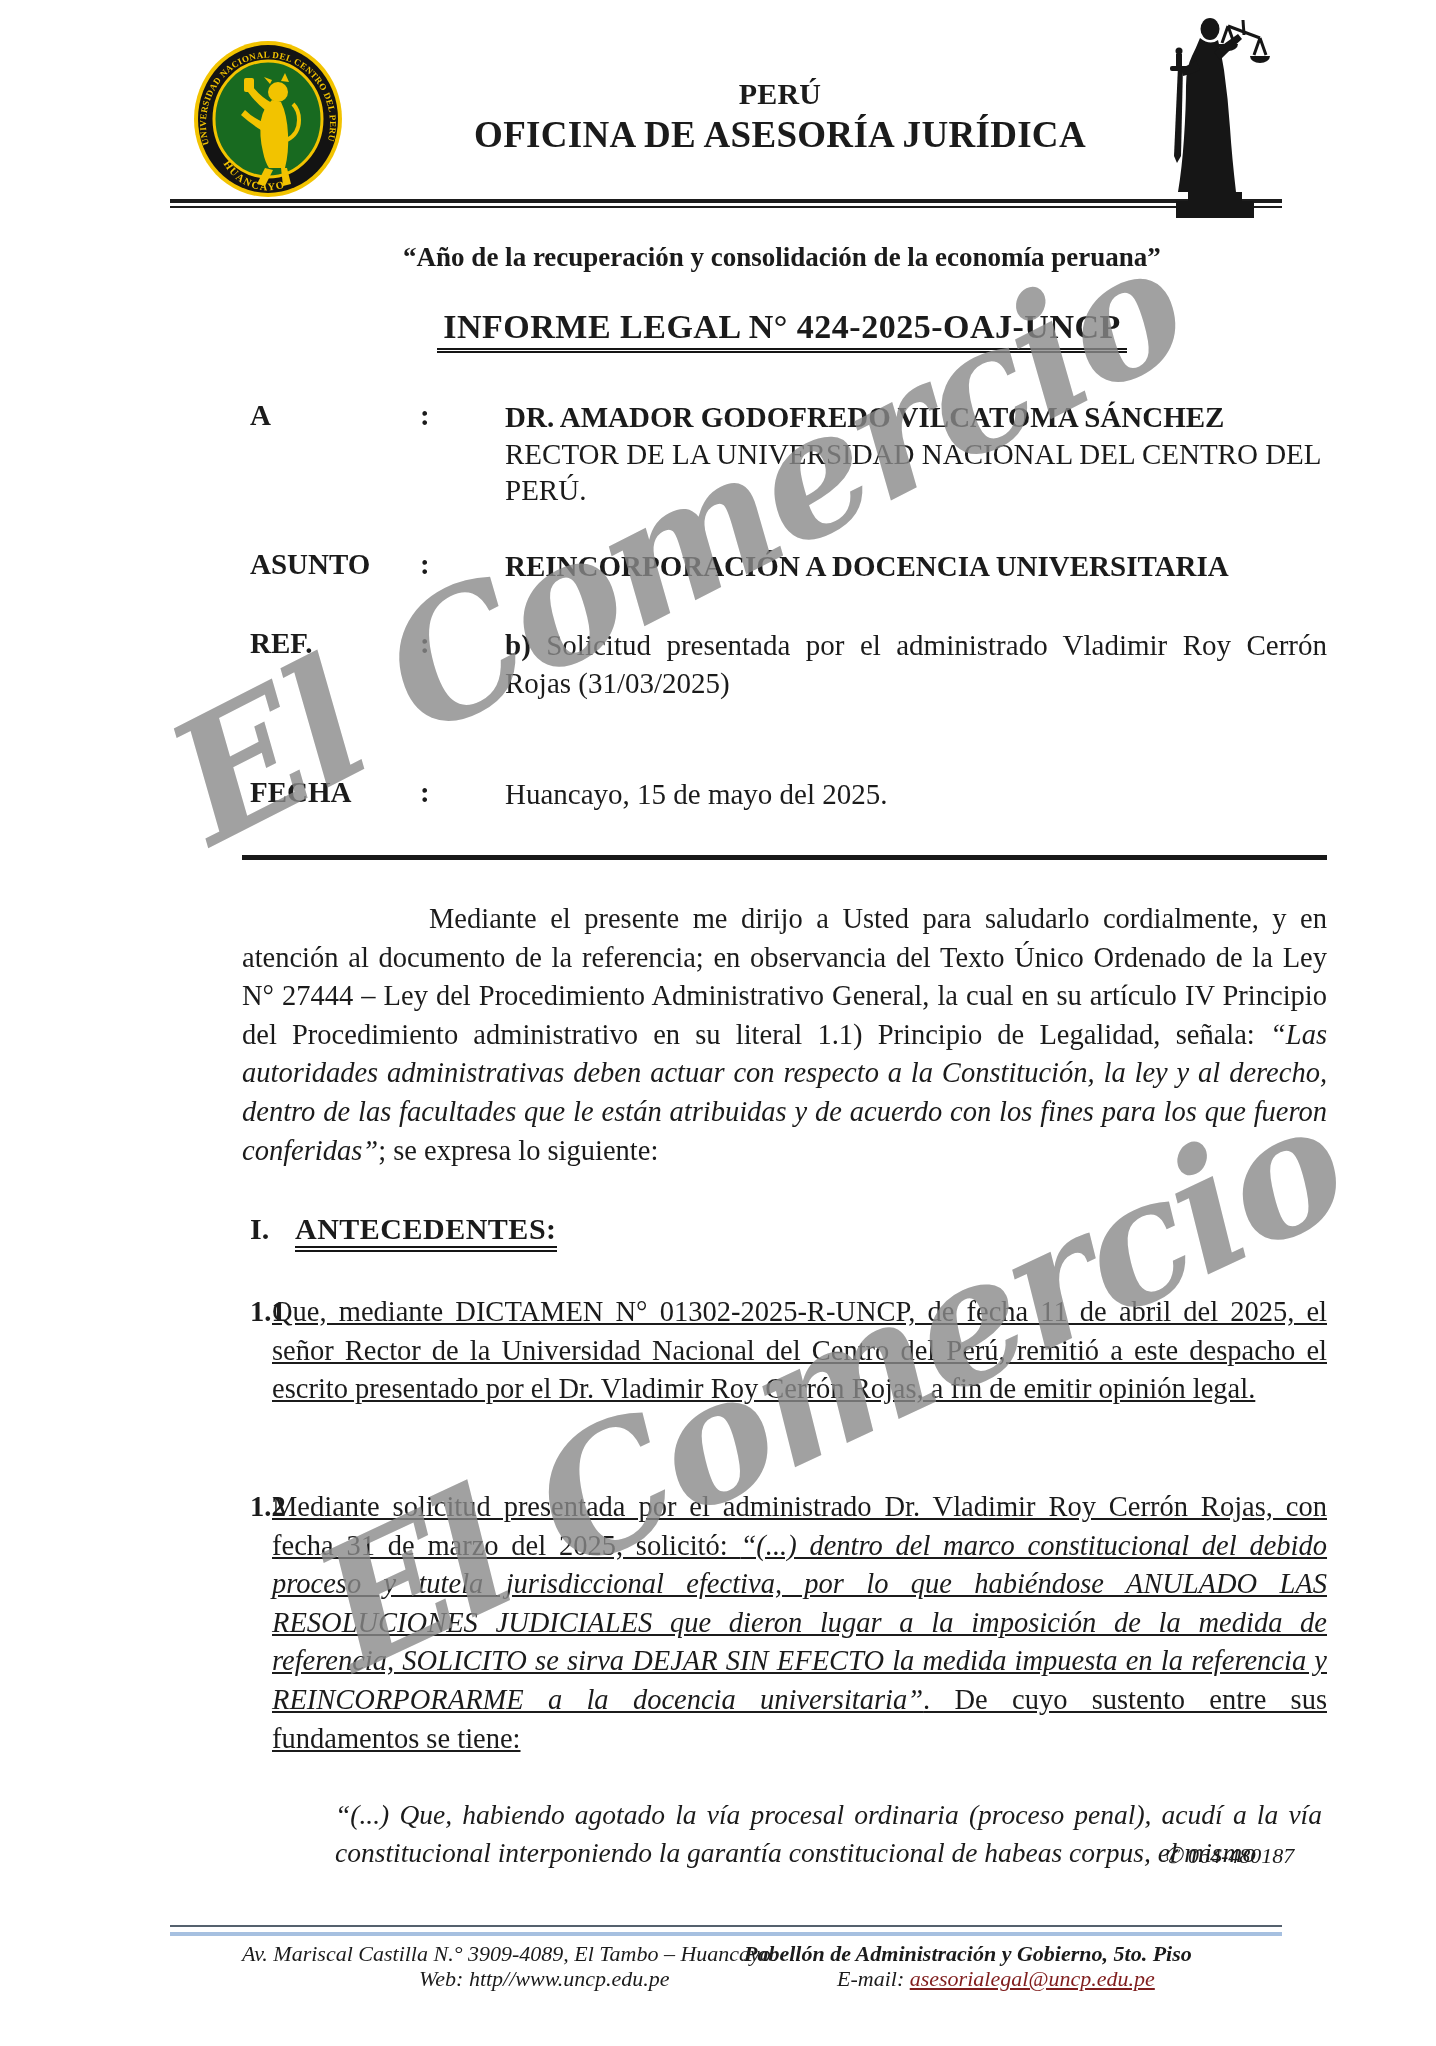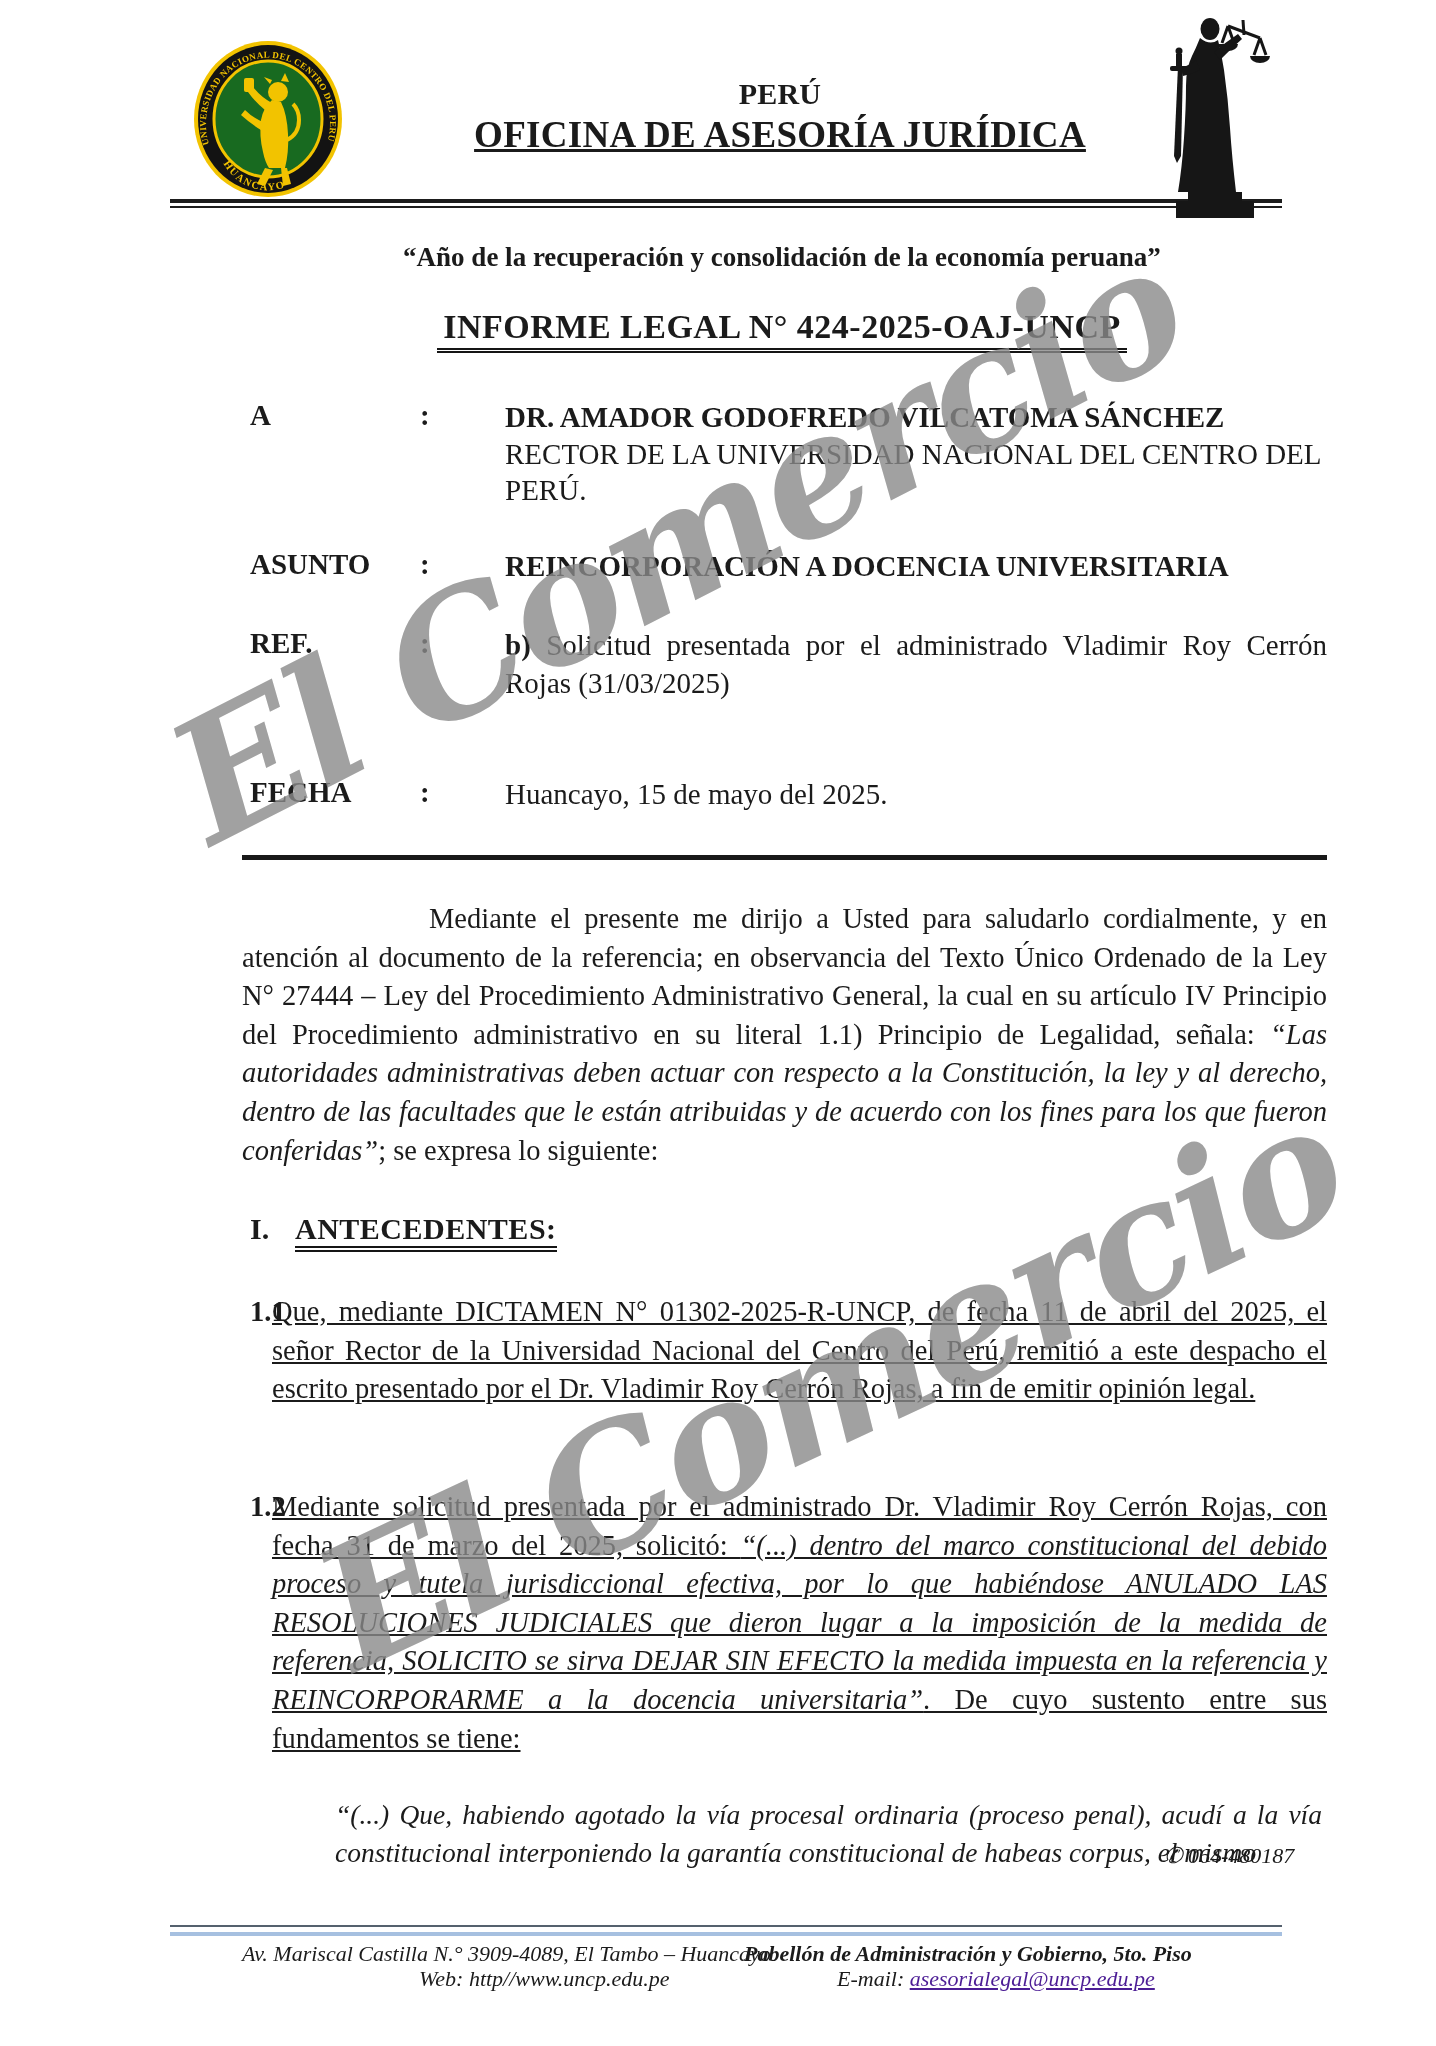--- a/index.html
+++ b/index.html
@@ -4,21 +4,21 @@
 <style>
   html,body{margin:0;padding:0;background:#e8e8e8;}
   .page{position:relative;width:1436px;height:2046px;background:#ffffff;margin:0 auto;
         font-family:"Liberation Serif", serif;color:#1b1b1b;overflow:hidden;}
 
   
   .logo{position:absolute;left:193px;top:40px;width:150px;height:158px;}
   .statue{position:absolute;left:1148px;top:8px;width:134px;height:210px;z-index:2;}
   .hdr-text{position:absolute;left:380px;top:76px;width:800px;text-align:center;}
   .hdr-line{font-size:30px;font-weight:bold;line-height:36px;letter-spacing:.2px;}
-  .hdr-office{font-size:37px;font-weight:bold;line-height:46px;letter-spacing:.3px;text-decoration:underline;}
+  .hdr-office{font-size:37px;font-weight:bold;line-height:46px;letter-spacing:.3px;}
   .hdr-rule{position:absolute;left:170px;top:199px;width:1112px;height:9px;
             border-top:4px solid #1d1d1d;border-bottom:2px solid #1d1d1d;box-sizing:border-box;}
 
   
   .motto{position:absolute;left:242px;top:242px;width:1080px;text-align:center;
          font-size:27px;font-weight:bold;}
   .doc-title{position:absolute;left:242px;top:308px;width:1080px;text-align:center;
              font-size:34px;font-weight:bold;letter-spacing:.5px;}
   .doc-title span{border-bottom:5px double #151515;padding:0 6px 3px;margin-top:32px;}
 
@@ -53,21 +53,21 @@
 
   
   .f-rule-dark{position:absolute;left:170px;top:1925px;width:1112px;height:2px;background:#55616e;}
   .f-rule-blue{position:absolute;left:170px;top:1932px;width:1112px;height:4px;background:#a6c0e0;}
   .f-item{position:absolute;font-size:22px;font-style:italic;white-space:nowrap;}
   .f-addr{left:242px;top:1941px;}
   .f-build{left:744px;top:1941px;font-weight:bold;}
   .f-phone{left:1140px;top:1843px;margin-left:24px;}
   .f-web{left:419px;top:1966px;}
   .f-email{left:837px;top:1966px;}
-  .f-email a{color:#4c1d95;text-decoration:underline;cursor:pointer;}
+  .f-email a{color:#7f1d1d;text-decoration:underline;cursor:pointer;}
 </style>
 </head>
 <body>
 
 <div class="page">
 
   <div>
     <svg class="logo" viewBox="0 0 150 158">
       <ellipse cx="75" cy="79" rx="74" ry="78" fill="#f2c300"></ellipse>
       <ellipse cx="75" cy="79" rx="70" ry="74" fill="#131313"></ellipse>

